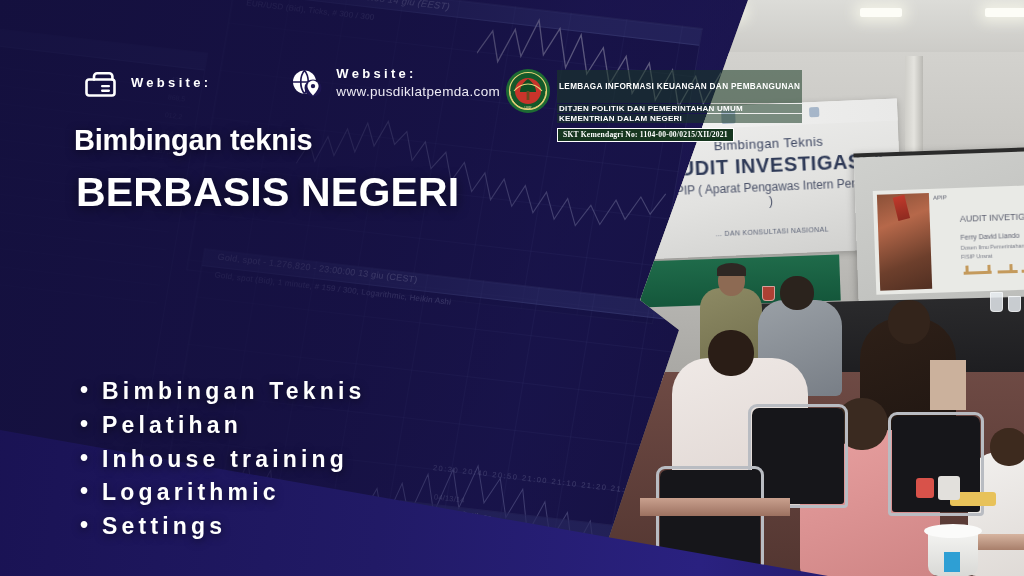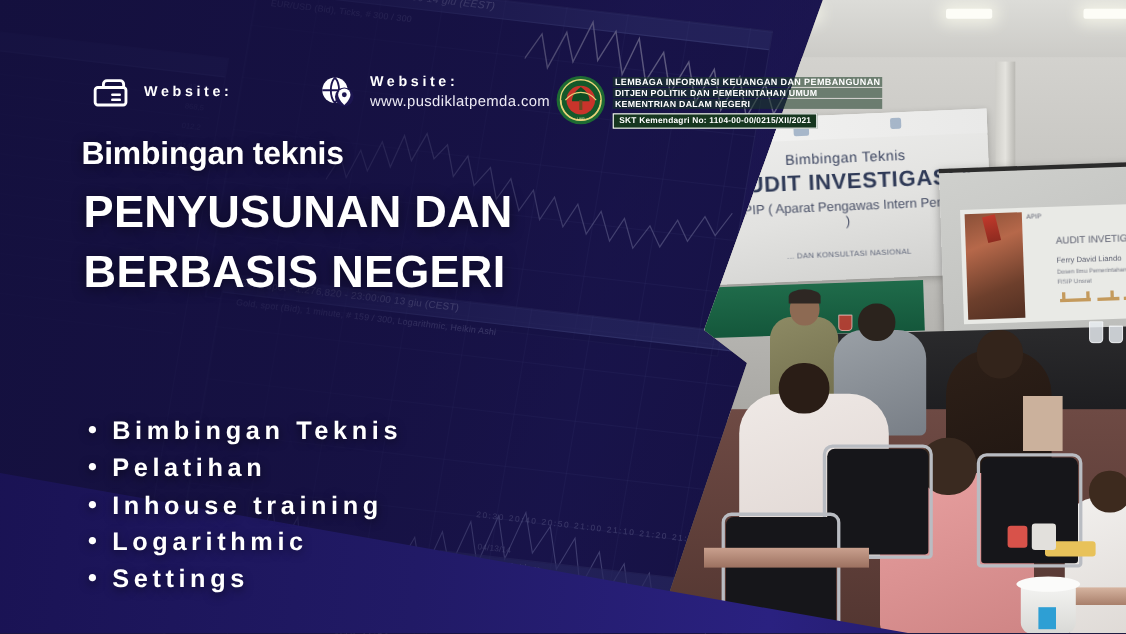--- a/index.html
+++ b/index.html
@@ -164,28 +164,28 @@
   .c-icon { width:34px; height:34px; flex:none; color:#fff; }
   .c-text { line-height:1.28; }
   .c-label { color:#ffffff; font-size:13px; font-weight:bold; letter-spacing:3.3px; }
   .c-value { color:#eceaf4; font-size:13.5px; letter-spacing:.35px; }
 
   
   .cert { position:absolute; left:505px; top:68px; display:flex; align-items:flex-start; gap:6px; }
   .cert-seal { width:46px; height:46px; flex:none; }
   .cert-lines { padding-top:2px; }
   .cert-l1 { color:#ffffff; font-size:8.2px; font-weight:bold; letter-spacing:.35px;
-    background:rgba(26,58,36,.55); padding:0 2px; white-space:nowrap; }
+    background:rgba(26,58,36,.55); padding:12px 2px; white-space:nowrap; }
   .cert-l2 { color:#ffffff; font-size:8px; font-weight:bold; letter-spacing:.25px;
     background:rgba(26,58,36,.55); padding:0 2px; white-space:nowrap; margin-top:1px; }
   .cert-l3 { color:#ffffff; font-size:8px; font-weight:bold; letter-spacing:.25px;
     background:rgba(26,58,36,.55); padding:0 2px; white-space:nowrap; margin-top:1px; }
   .cert-skt { margin-top:3px; display:inline-block; color:#ffffff; font-size:7.6px;
     font-weight:bold; letter-spacing:.2px; white-space:nowrap;
-    background:#16361f; border:1px solid #ffffff; padding:1.5px 5px; }
+    background:#16361f; border:1px solid #ffffff; padding:1.5px 5px;font-family:Liberation Serif, serif; }
 
   
   .kicker {
     position:absolute; left:74px; top:124px; color:#ffffff;
     font-size:29px; font-weight:bold; letter-spacing:-.2px;
     text-shadow:0 2px 10px rgba(0,0,0,.5);
   }
   .title {
     position:absolute; left:76px; top:165px; width:620px;
     color:#ffffff; font-size:41px; font-weight:bold; line-height:1.33;
@@ -417,21 +417,20 @@
       <div class="cert-l1">LEMBAGA INFORMASI KEUANGAN DAN PEMBANGUNAN</div>
       <div class="cert-l2">DITJEN POLITIK DAN PEMERINTAHAN UMUM</div>
       <div class="cert-l3">KEMENTRIAN DALAM NEGERI</div>
       <div class="cert-skt">SKT Kemendagri No: 1104-00-00/0215/XII/2021</div>
     </div>
   </div>
 
   <div class="kicker">Bimbingan teknis</div>
 
   <div class="title">
-    <div>PENYUSUNAN DAN</div>
     <div>BERBASIS NEGERI</div>
   </div>
 
   <ul class="bullets">
     <li>Bimbingan Teknis</li>
     <li>Pelatihan</li>
     <li>Inhouse training</li>
     <li>Logarithmic</li>
     <li>Settings</li>
   </ul>

